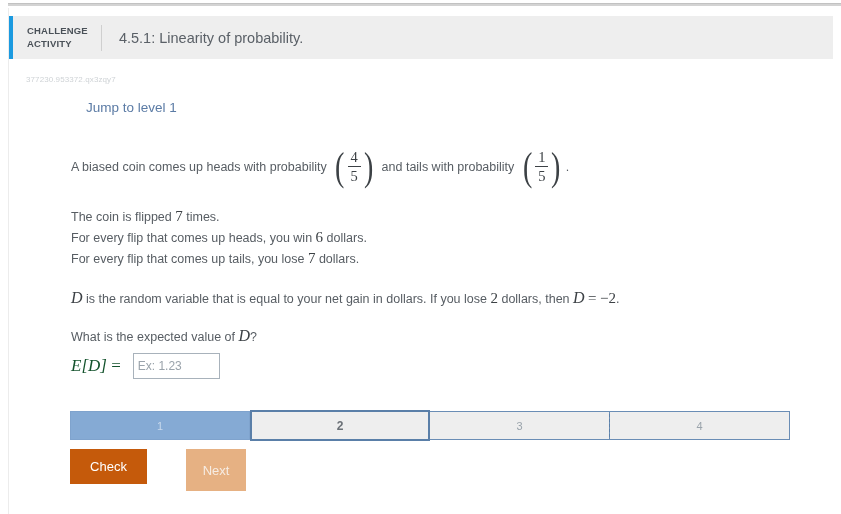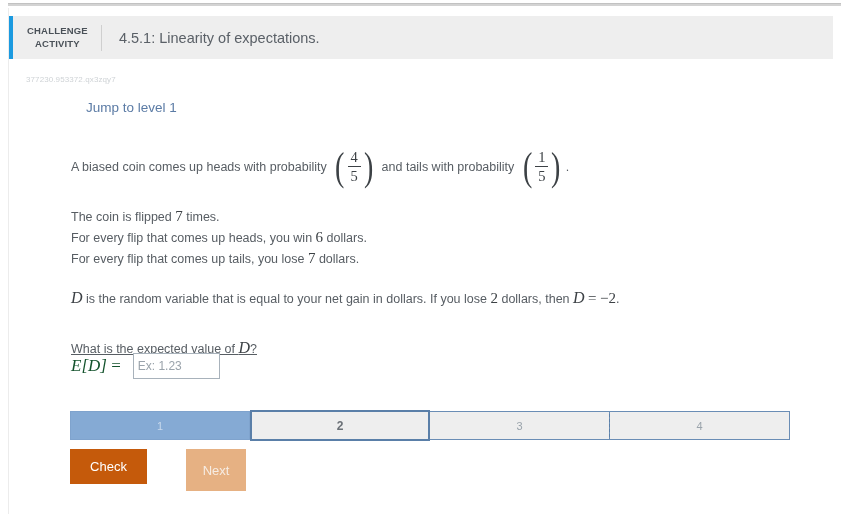--- a/index.html
+++ b/index.html
@@ -47,21 +47,20 @@
     flex: none;
   }
   .ca-label {
     font-size: 9.5px;
     font-weight: bold;
     line-height: 1.32;
     color: #4a5158;
     letter-spacing: .2px;
     padding: 0 13px 0 14px;
     white-space: nowrap;
-    text-align: center;
   }
   .ca-divider {
     width: 1px;
     height: 26px;
     background: #cfcfcf;
     flex: none;
   }
   .ca-title {
     font-size: 14.5px;
     color: #5a6067;
@@ -122,21 +121,21 @@
     color: #3c4145;
     line-height: 1.12;
     margin: 0 1px;
   }
   .frac .num { padding: 0 3px 1px; }
   .frac .den { padding: 1px 3px 0; border-top: 1.1px solid #3c4145; }
 
   .para-1 { position: absolute; left: 0; top: 0; white-space: nowrap; }
   .para-2 { position: absolute; left: 0; top: 56px; }
   .para-3 { position: absolute; left: 0; top: 138px; white-space: nowrap; }
-  .para-4 { position: absolute; left: 0; top: 188px; text-decoration: underline; }
+  .para-4 { position: absolute; left: 0; top: 176px; }
 
   .answer-row {
     position: absolute; left: 0; top: 203px;
     display: flex; align-items: center;
   }
   .answer-label {
     font-family: "Liberation Serif", serif;
     font-size: 17px;
     font-style: italic;
     color: #14532d;
@@ -214,21 +213,21 @@
 <div class="top-rule"></div>
 <div class="left-rule"></div>
 
 <div class="activity-header">
   <div class="accent-bar"></div>
   <div class="ca-label">
     <div>CHALLENGE</div>
     <div>ACTIVITY</div>
   </div>
   <div class="ca-divider"></div>
-  <div class="ca-title">4.5.1: Linearity of expectations.</div>
+  <div class="ca-title">4.5.1: Linearity of probability.</div>
 </div>
 
 <div class="qid">377230.953372.qx3zqy7</div>
 <div class="jump-link">Jump to level 1</div>
 
 <div class="content">
 
   <div class="para-1 line">
     <span>A biased coin comes up heads with probability</span>
     <span class="frac-wrap">

